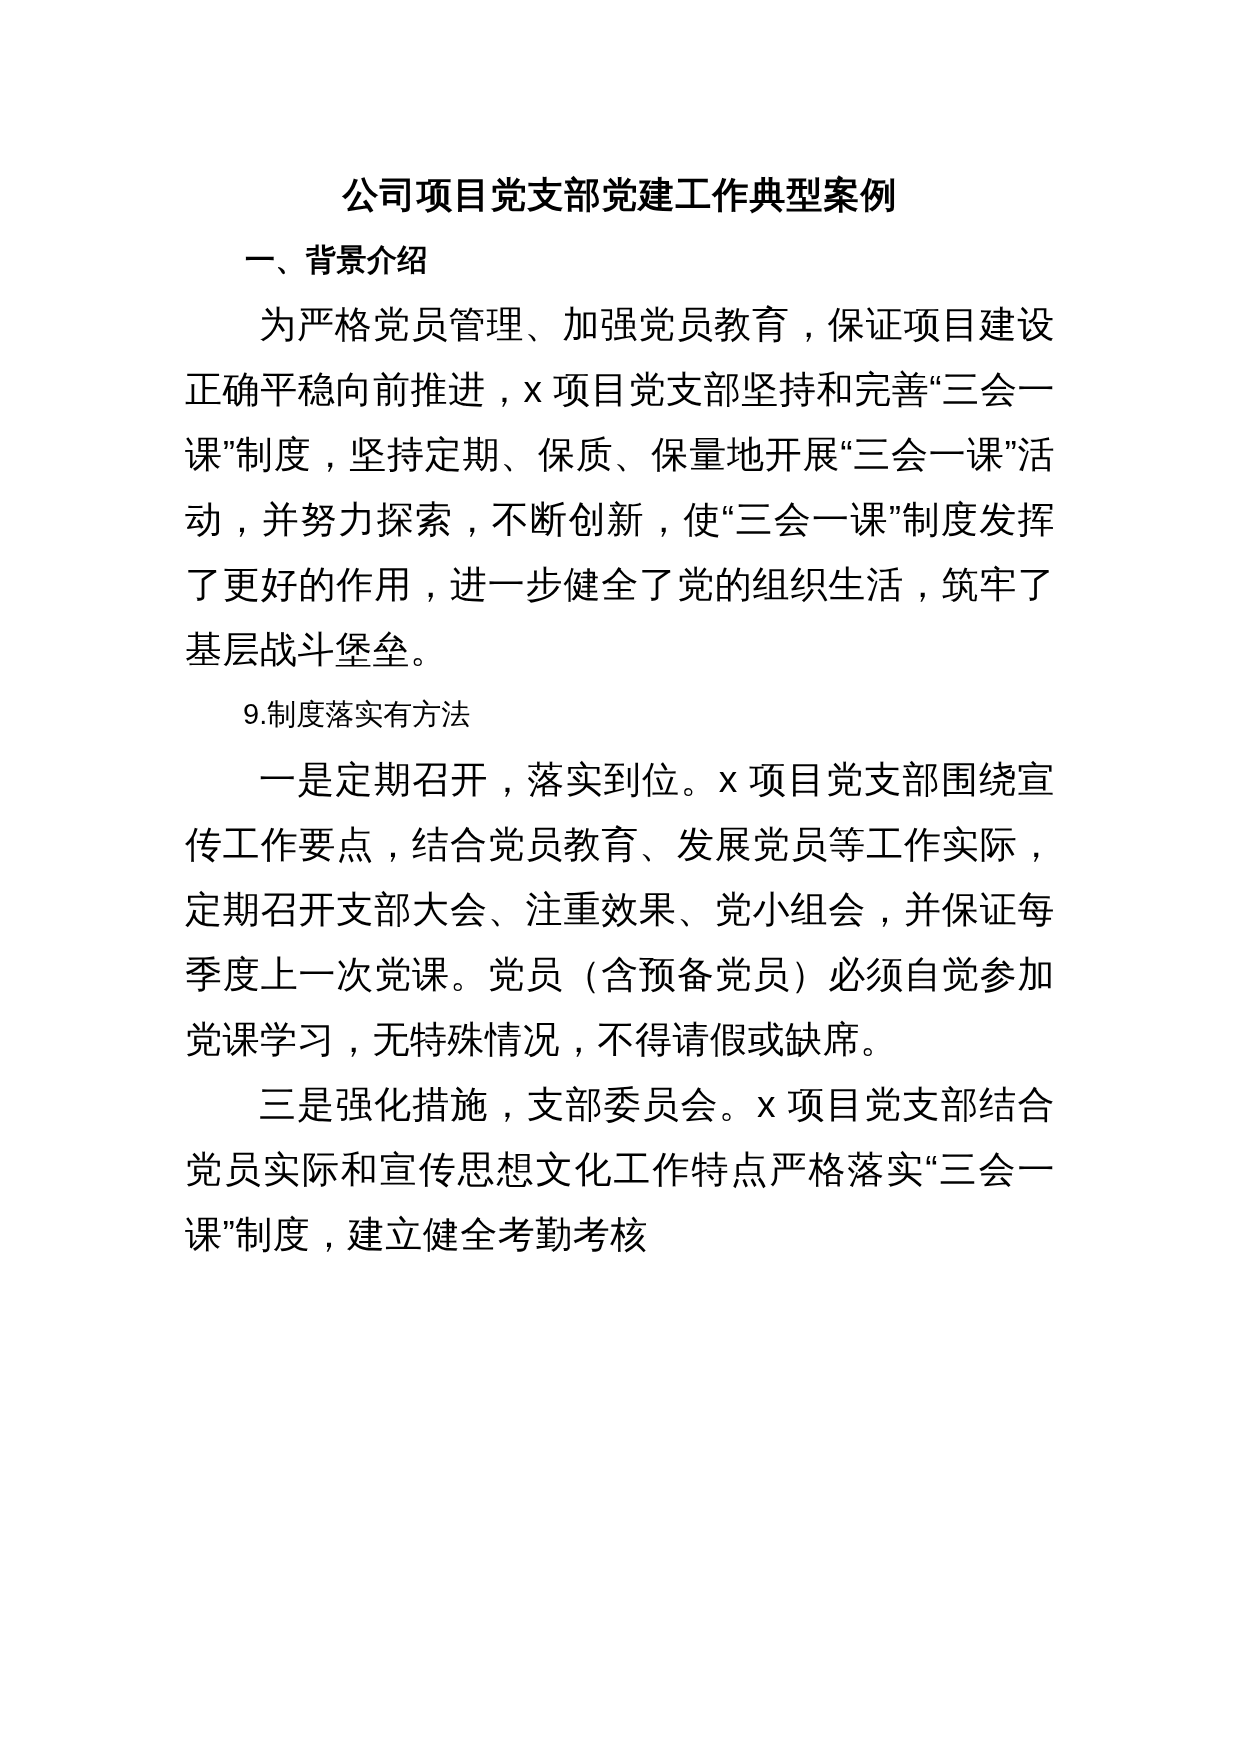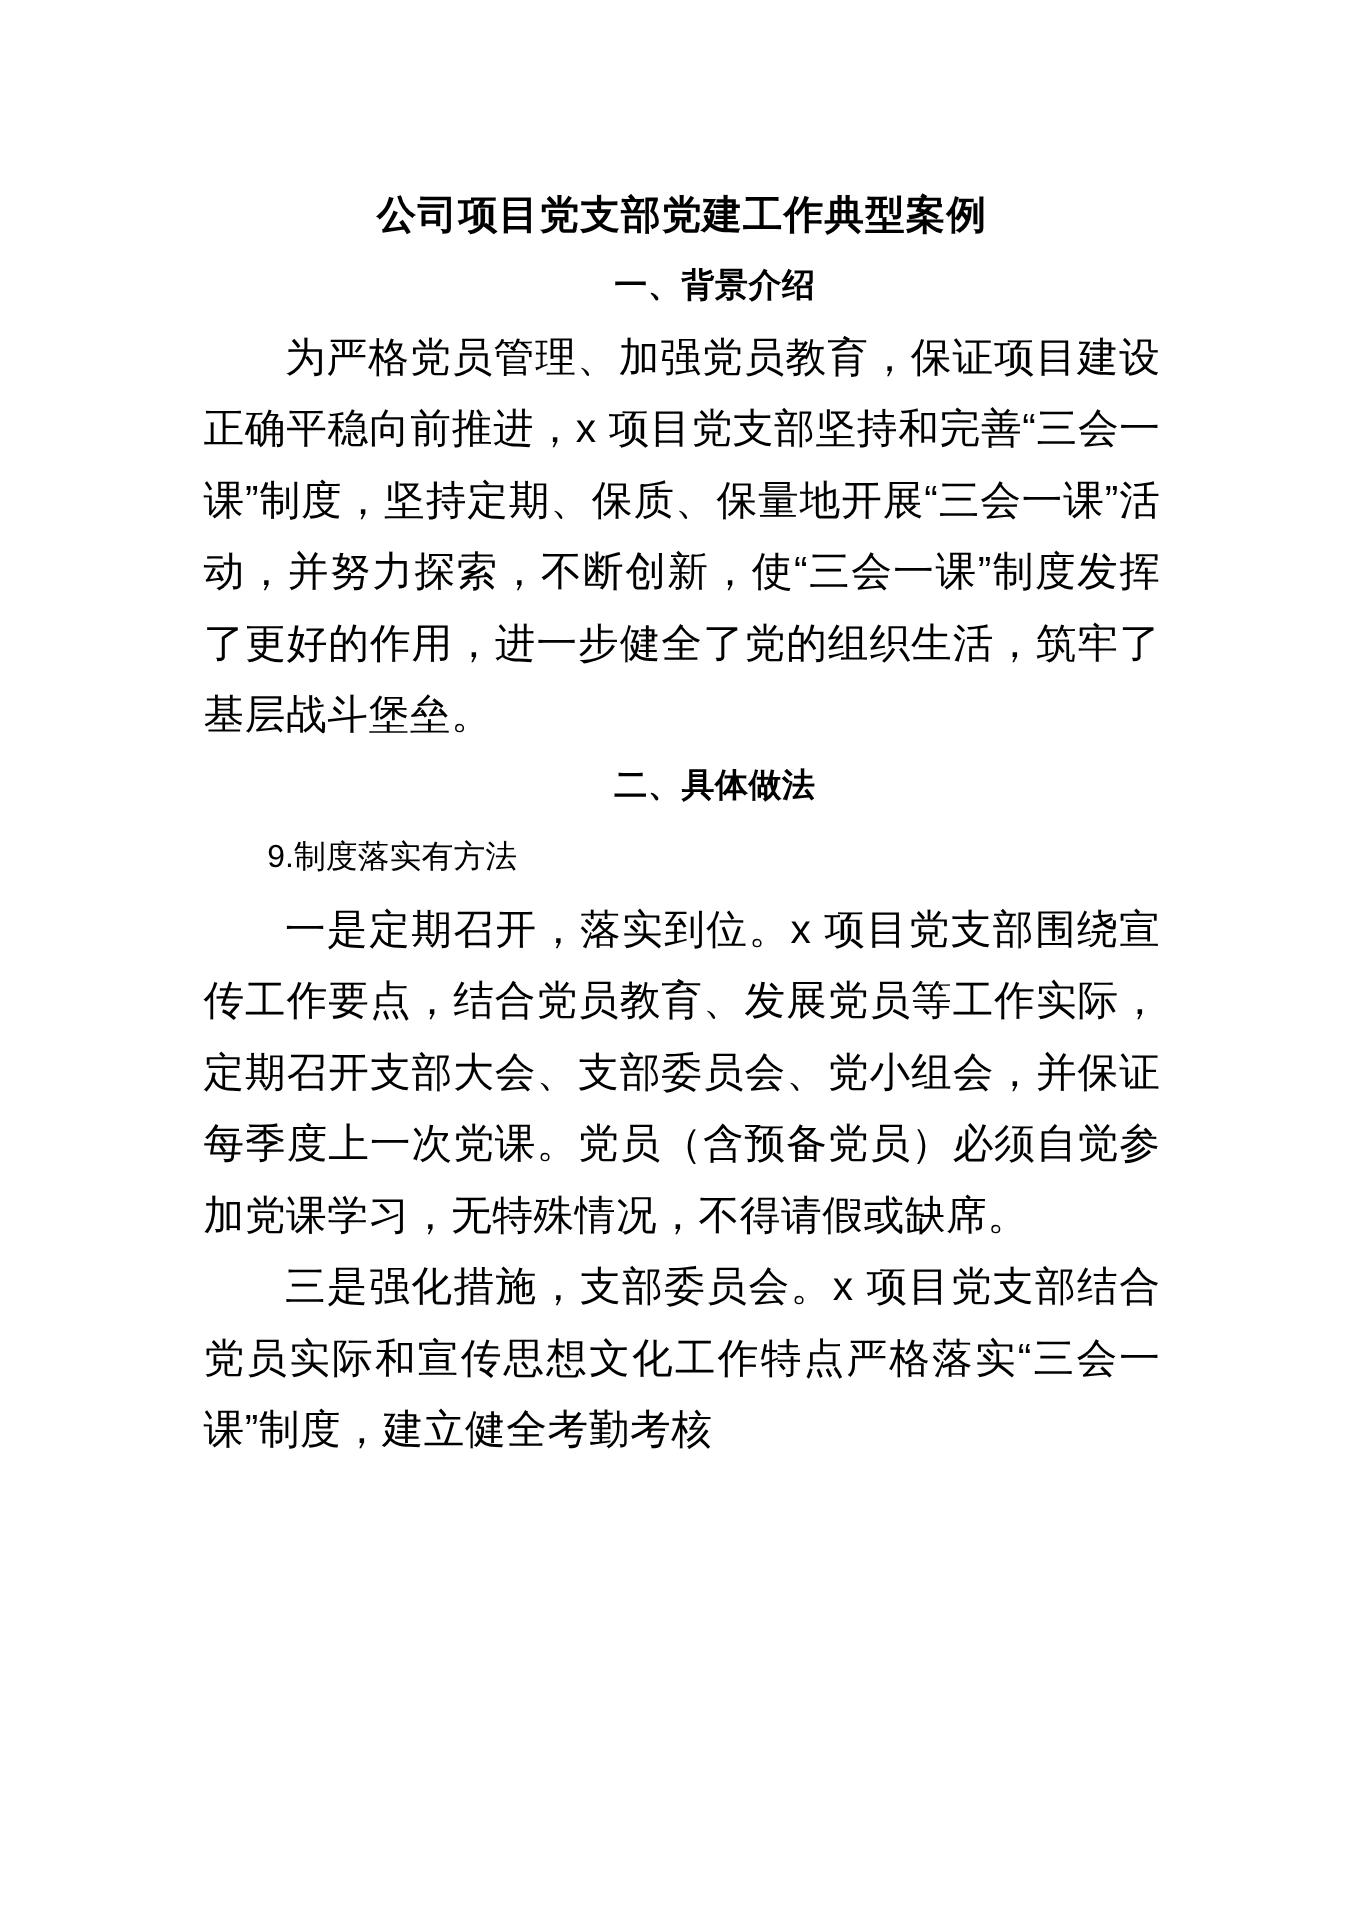--- a/index.html
+++ b/index.html
@@ -29,21 +29,20 @@
     text-align: center;
     letter-spacing: 1px;
   }
   .section-heading {
     margin: 0;
     font-size: 30px;
     line-height: 65px;
     font-weight: bold;
     text-indent: 2em;
     letter-spacing: 0.5px;
-    text-align: center;
   }
   .sub-heading {
     margin: 0;
     font-size: 29px;
     line-height: 65px;
     font-weight: normal;
     text-indent: 2em;
   }
   .body-para {
     margin: 0;
@@ -59,22 +58,21 @@
 <body>
 
 <div class="page">
 
   <h1 class="doc-title">公司项目党支部党建工作典型案例</h1>
 
   <h2 class="section-heading">一、背景介绍</h2>
 
   <p class="body-para">为严格党员管理、加强党员教育，保证项目建设正确平稳向前推进，x 项目党支部坚持和完善“三会一课”制度，坚持定期、保质、保量地开展“三会一课”活动，并努力探索，不断创新，使“三会一课”制度发挥了更好的作用，进一步健全了党的组织生活，筑牢了基层战斗堡垒。</p>
 
-  <h2 class="section-heading">二、具体做法</h2>
 
   <p class="sub-heading">9.制度落实有方法</p>
 
-  <p class="body-para">一是定期召开，落实到位。x 项目党支部围绕宣传工作要点，结合党员教育、发展党员等工作实际，定期召开支部大会、支部委员会、党小组会，并保证每季度上一次党课。党员（含预备党员）必须自觉参加党课学习，无特殊情况，不得请假或缺席。</p>
+  <p class="body-para">一是定期召开，落实到位。x 项目党支部围绕宣传工作要点，结合党员教育、发展党员等工作实际，定期召开支部大会、注重效果、党小组会，并保证每季度上一次党课。党员（含预备党员）必须自觉参加党课学习，无特殊情况，不得请假或缺席。</p>
 
 
   <p class="body-para">三是强化措施，支部委员会。x 项目党支部结合党员实际和宣传思想文化工作特点严格落实“三会一课”制度，建立健全考勤考核</p>
 
 </div>
 
 </body></html>

